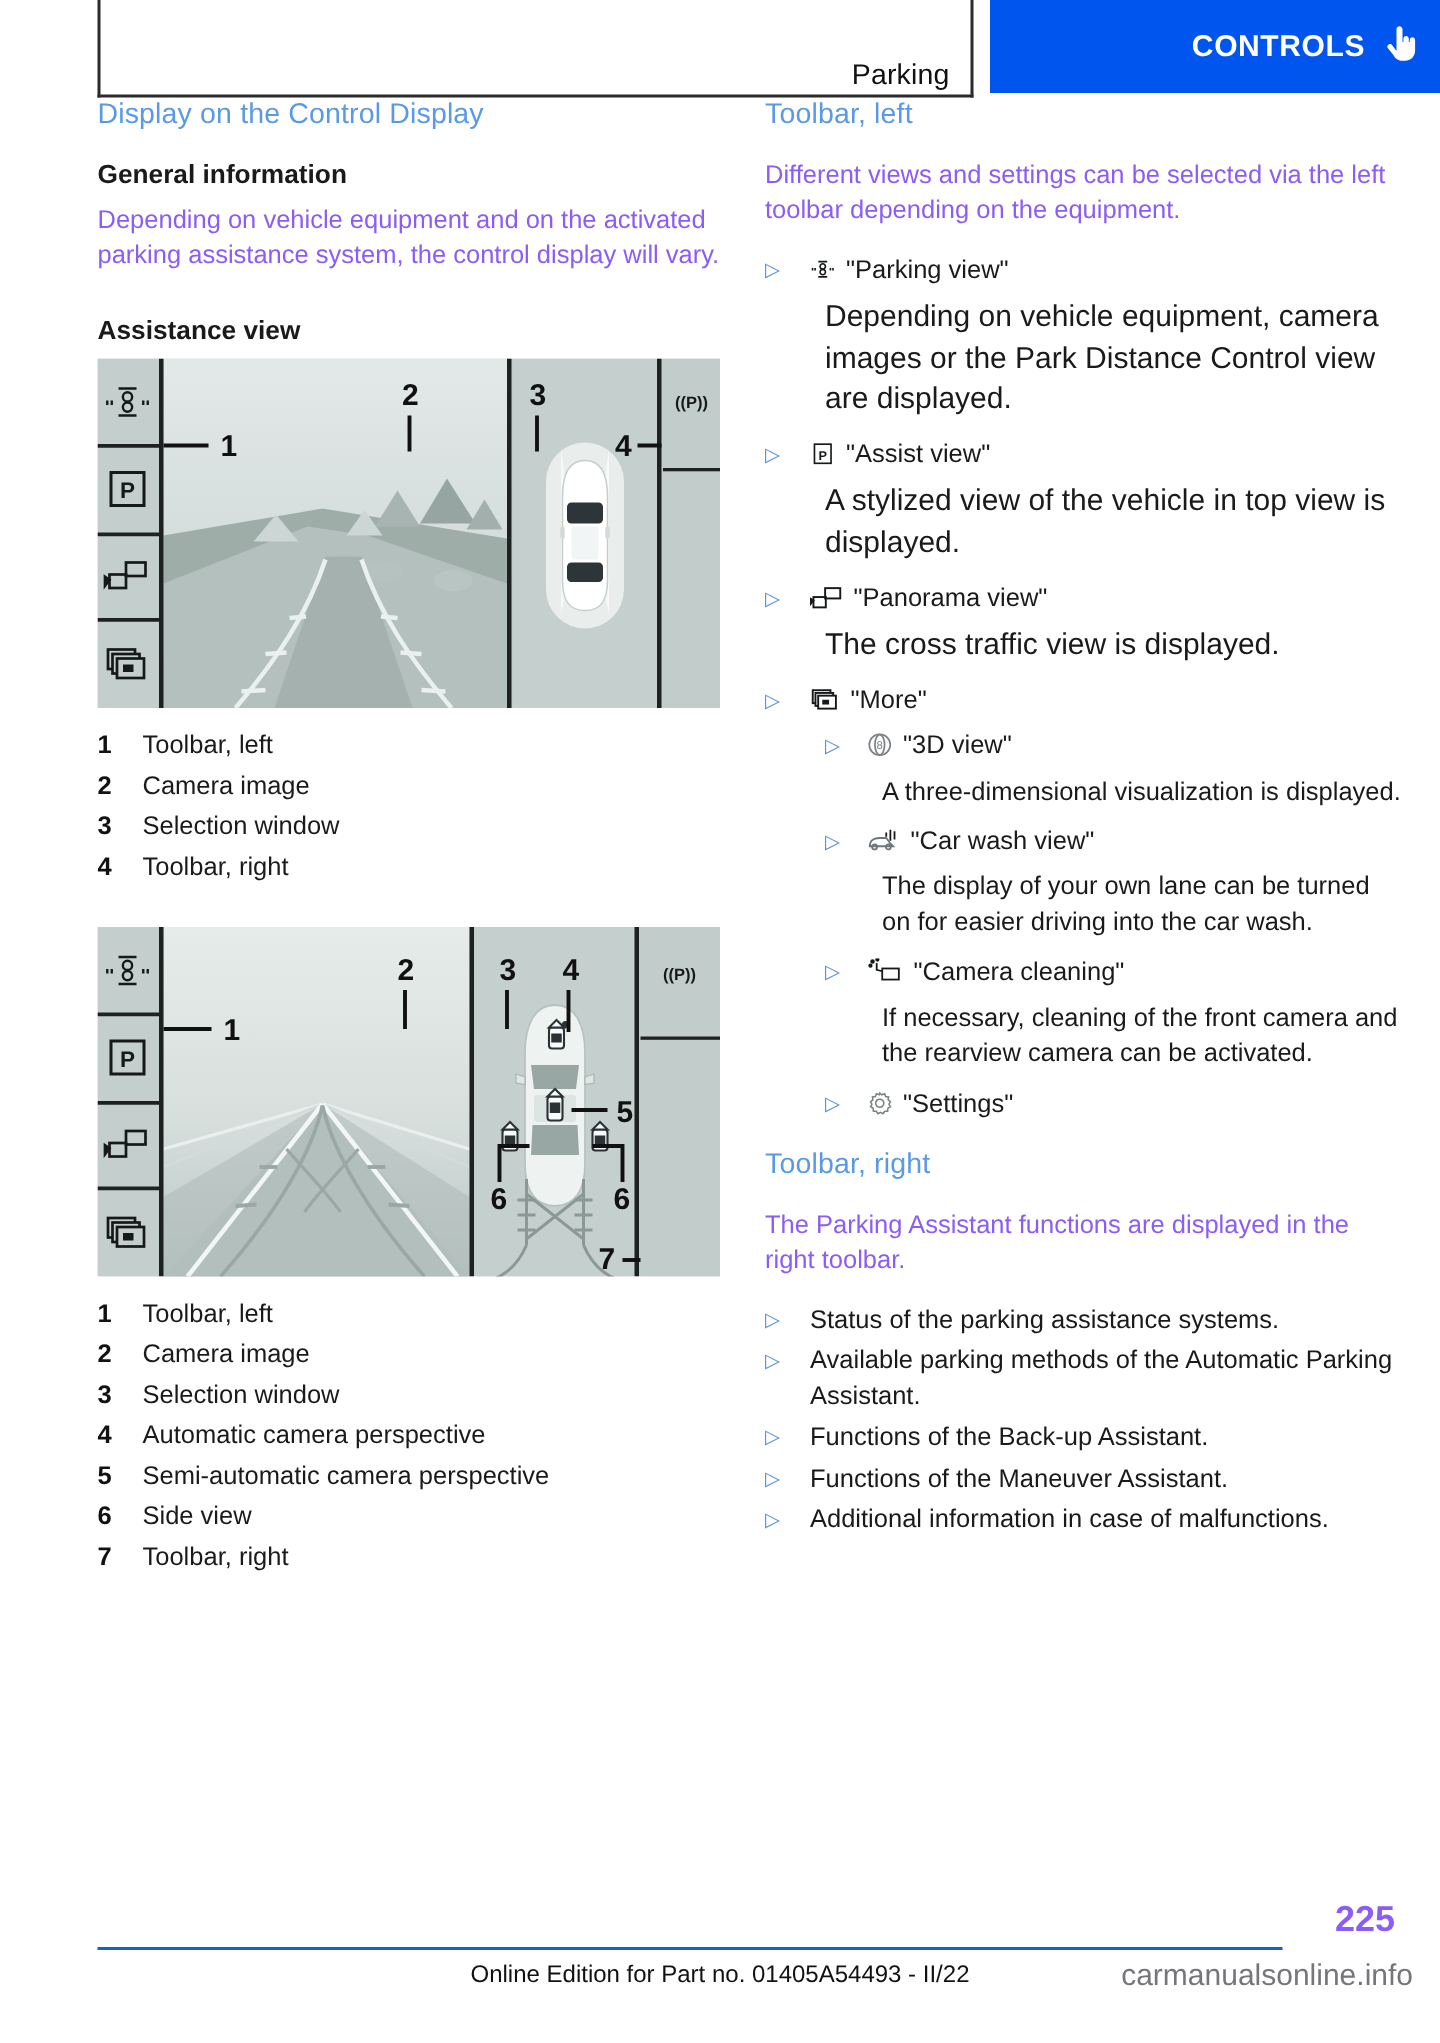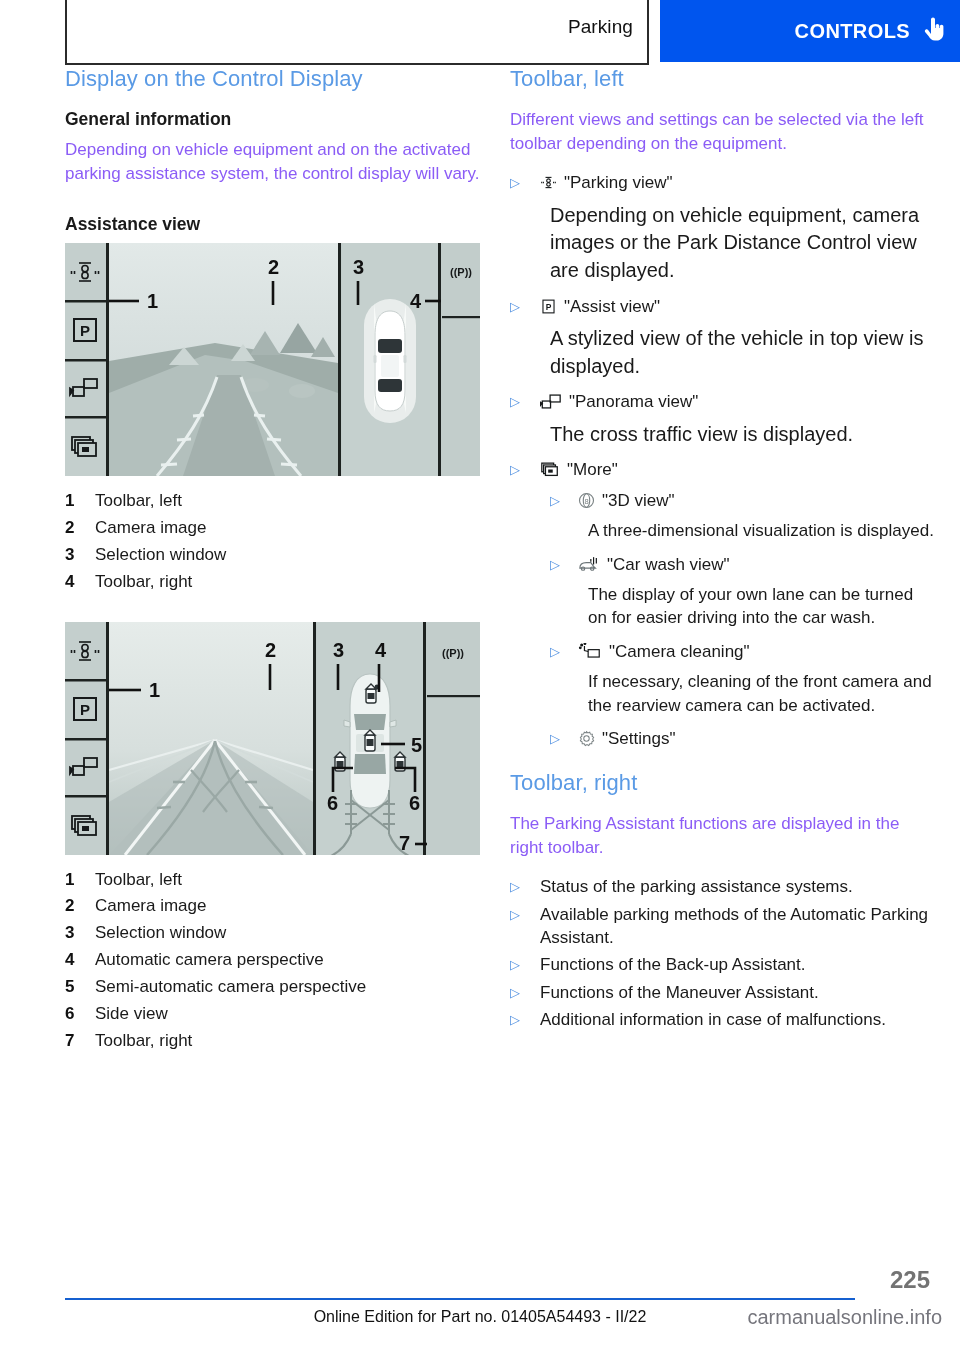--- a/index.html
+++ b/index.html
@@ -15,41 +15,41 @@
 
   
   #header { position:absolute; left:0; top:0; width:960px; height:66px; }
   #header-box {
     position:absolute; left:65px; top:0; width:584px; height:65px;
     border:2px solid #2b2b2b; border-top:none;
     background:#fff;
     display:flex; align-items:flex-end; justify-content:flex-end;
   }
   #header-breadcrumb {
-    font-size:19px; color:#111; padding:0 14px 25px 0; letter-spacing:.1px;
+    font-size:19px; color:#111; padding:0 14px 1px 0; letter-spacing:.1px;
   }
   #header-tab {
     position:absolute; left:660px; top:0; width:316px; height:62px;
     background:#0055ee;
     display:flex; align-items:center; justify-content:flex-end;
     padding-right:30px; gap:14px;
   }
   #header-tab .tab-label {
     color:#fff; font-size:20px; font-weight:bold; letter-spacing:.4px;
   }
   .hand-icon { display:block; }
 
   
   #page { position:absolute; left:0; top:66px; width:960px; height:1190px; }
   .col { position:absolute; top:0; width:415px; }
   #col-left  { left:65px; }
   #col-right { left:510px; width:425px; }
 
   h2.sect {
-    color:#5a9ae5; font-size:22px; font-weight:400; margin:0 0 16px 0;
+    color:#5a9ae5; font-size:19px; font-weight:400; margin:0 0 16px 0;
     line-height:1.2; letter-spacing:.1px;
   }
   h3.sub {
     font-size:17.5px; font-weight:bold; margin:0 0 7px 0; line-height:1.3;
   }
   p.body {
     font-size:17px; line-height:1.38; margin:0 0 16px 0; color:#8b5cf6;
   }
   .gap-s { height:12px; }
   .gap-m { height:20px; }
@@ -80,21 +80,21 @@
   .fig svg { display:block; }
 
   
   #footer { position:absolute; left:0; top:1256px; width:960px; height:106px; }
   #footer-rule {
     position:absolute; left:65px; top:42px; width:790px; height:2px;
     background:#1560d0;
   }
   #page-num {
     position:absolute; right:30px; top:10px; font-size:24px; font-weight:bold;
-    color:#737373;
+    color:#8b5cf6;
   }
   #footer-text {
     position:absolute; left:0; top:52px; width:960px; text-align:center;
     font-size:16px; color:#111;
   }
   #wm {
     position:absolute; right:18px; top:50px; font-size:20px; color:#5d5d66;
     opacity:.85;
   }
 </style>

